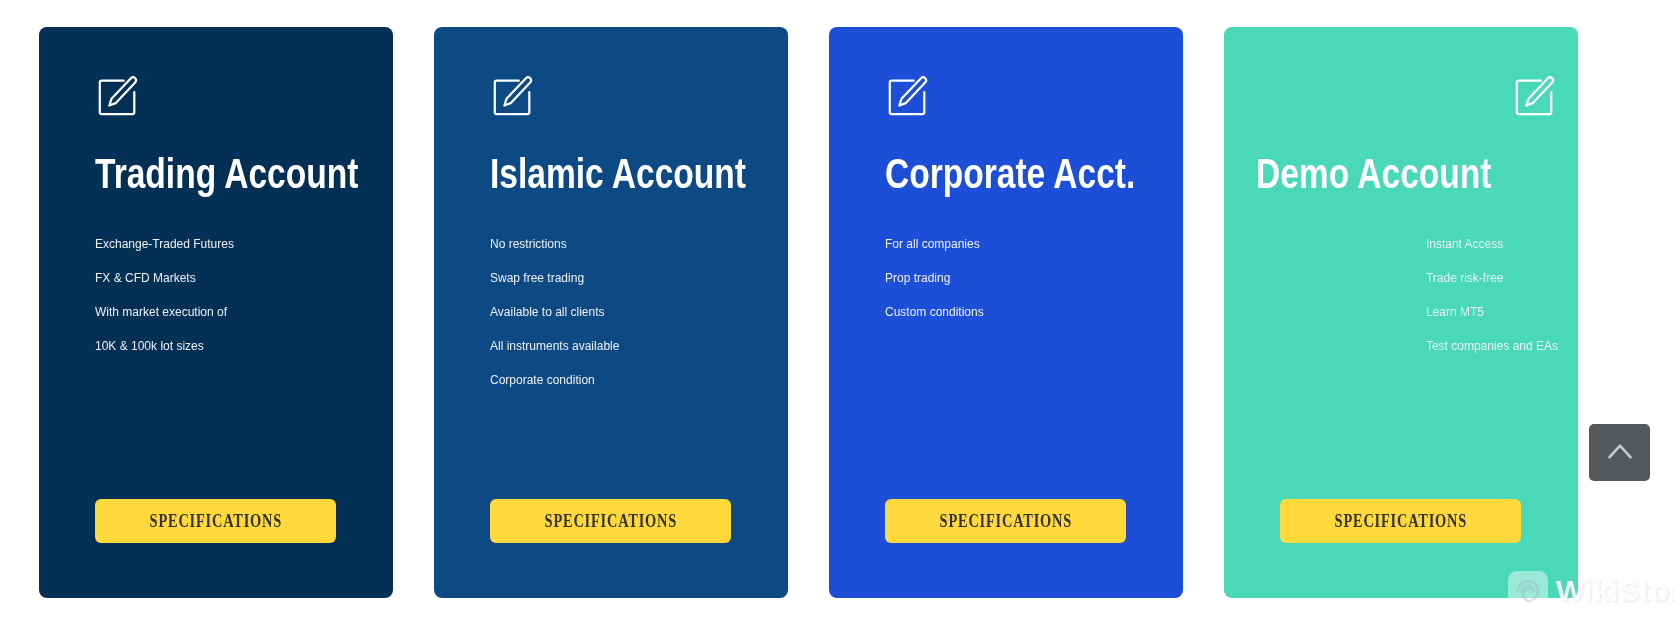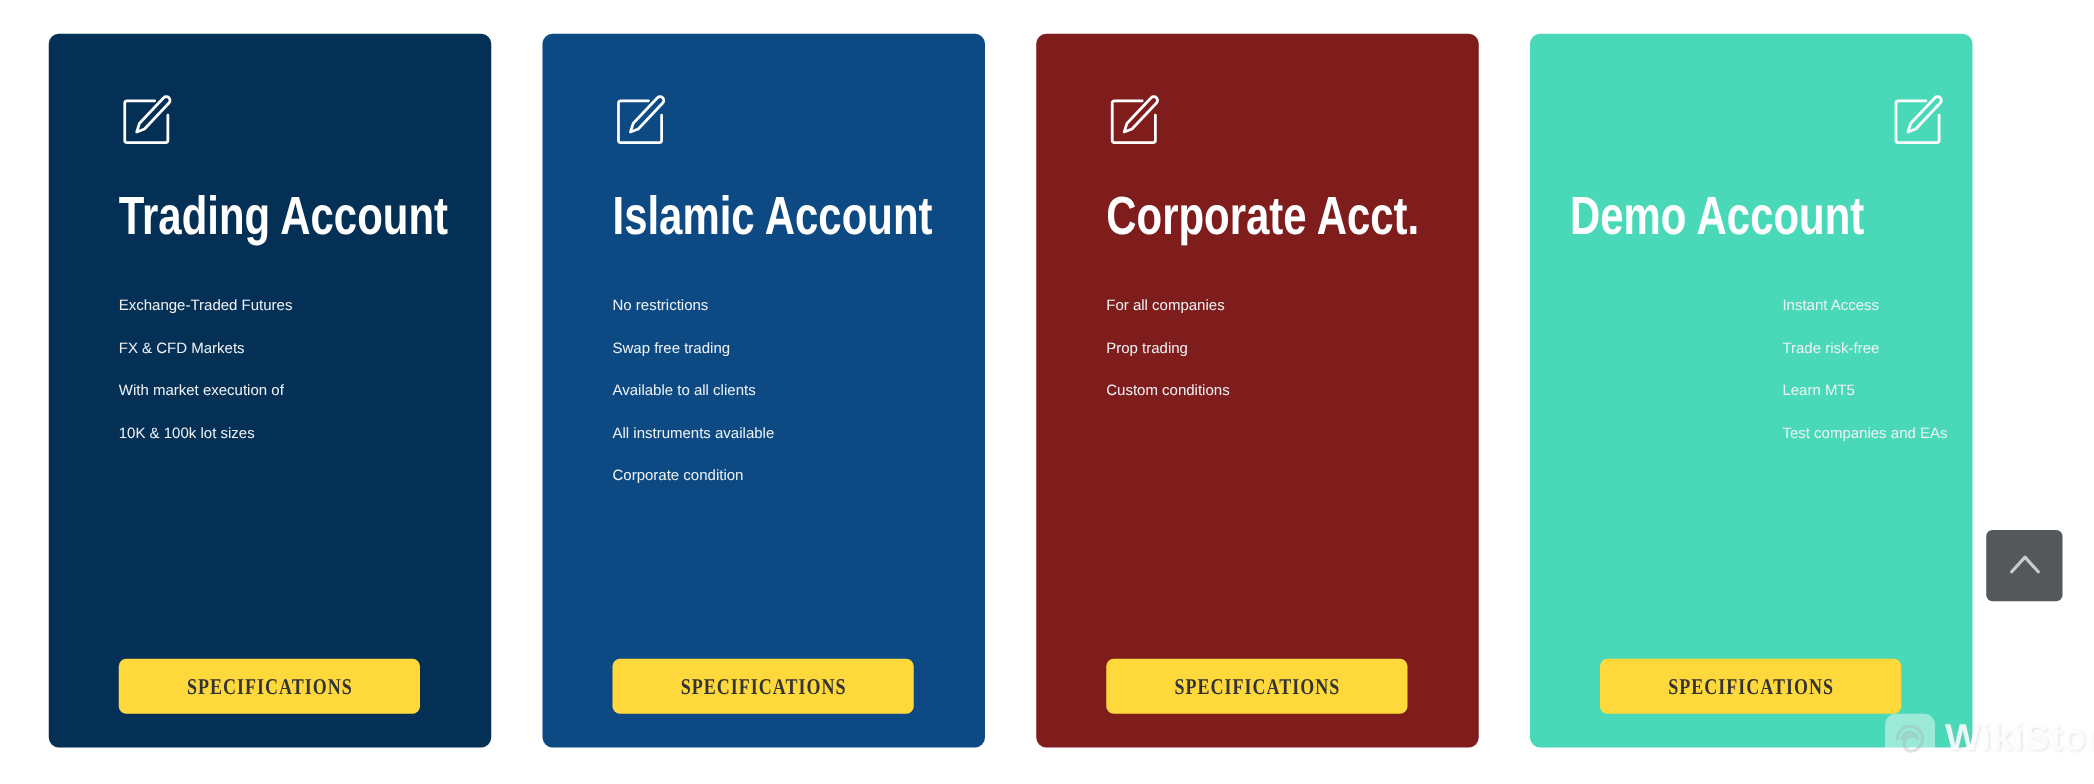--- a/index.html
+++ b/index.html
@@ -8,21 +8,21 @@
     background:#ffffff;
     font-family:"Liberation Sans", sans-serif;
   }
   .cards{
     position:absolute;left:39px;top:27px;
     display:flex;gap:41px;
   }
   .card{
     width:354px;height:571px;border-radius:8px;
     box-sizing:border-box;
-    padding:43px 20px 27px 56px;
+    padding:43px 20px 55px 56px;
     display:flex;flex-direction:column;
     color:#ffffff;
   }
   .card-icon{width:46px;height:50px;margin-bottom:30px;}
   .card-icon svg{display:block;}
   .card-title{
     margin:0 0 30px 0;
     font-size:43px;font-weight:bold;line-height:1.1;
     white-space:nowrap;
     transform:scaleX(0.78);transform-origin:left center;
@@ -103,21 +103,21 @@
         <div class="feature">Swap free trading</div>
         <div class="feature">Available to all clients</div>
         <div class="feature">All instruments available</div>
         <div class="feature">Corporate condition</div>
       </div>
     <button class="spec-button" style="background: rgb(255, 217, 60);">
       <span style="color: rgb(51, 51, 51);">SPECIFICATIONS</span>
     </button>
   </div>
 
-  <div class="card" style="background: #7f1d1d;">
+  <div class="card" style="background: #1d4ed8;">
     <div class="card-icon">
       <svg viewBox="0 0 48 50" width="46" height="50" fill="none" stroke="#ffffff" stroke-width="2.3" stroke-linecap="round" stroke-linejoin="round">
         <path d="M30 10 H7 a2 2 0 0 0 -2 2 v31 a2 2 0 0 0 2 2 h32 a2 2 0 0 0 2 -2 V22"></path>
         <path d="M15 36 l2.2 -7 L37.5 7.5 a3.1 3.1 0 0 1 4.4 4.4 L21.5 33.5 l-6.5 2.5 z"></path>
       </svg>
     </div>
     <h2 class="card-title">Corporate Acct.</h2>
     <div class="features">
         <div class="feature">For all companies</div>
         <div class="feature">Prop trading</div>

